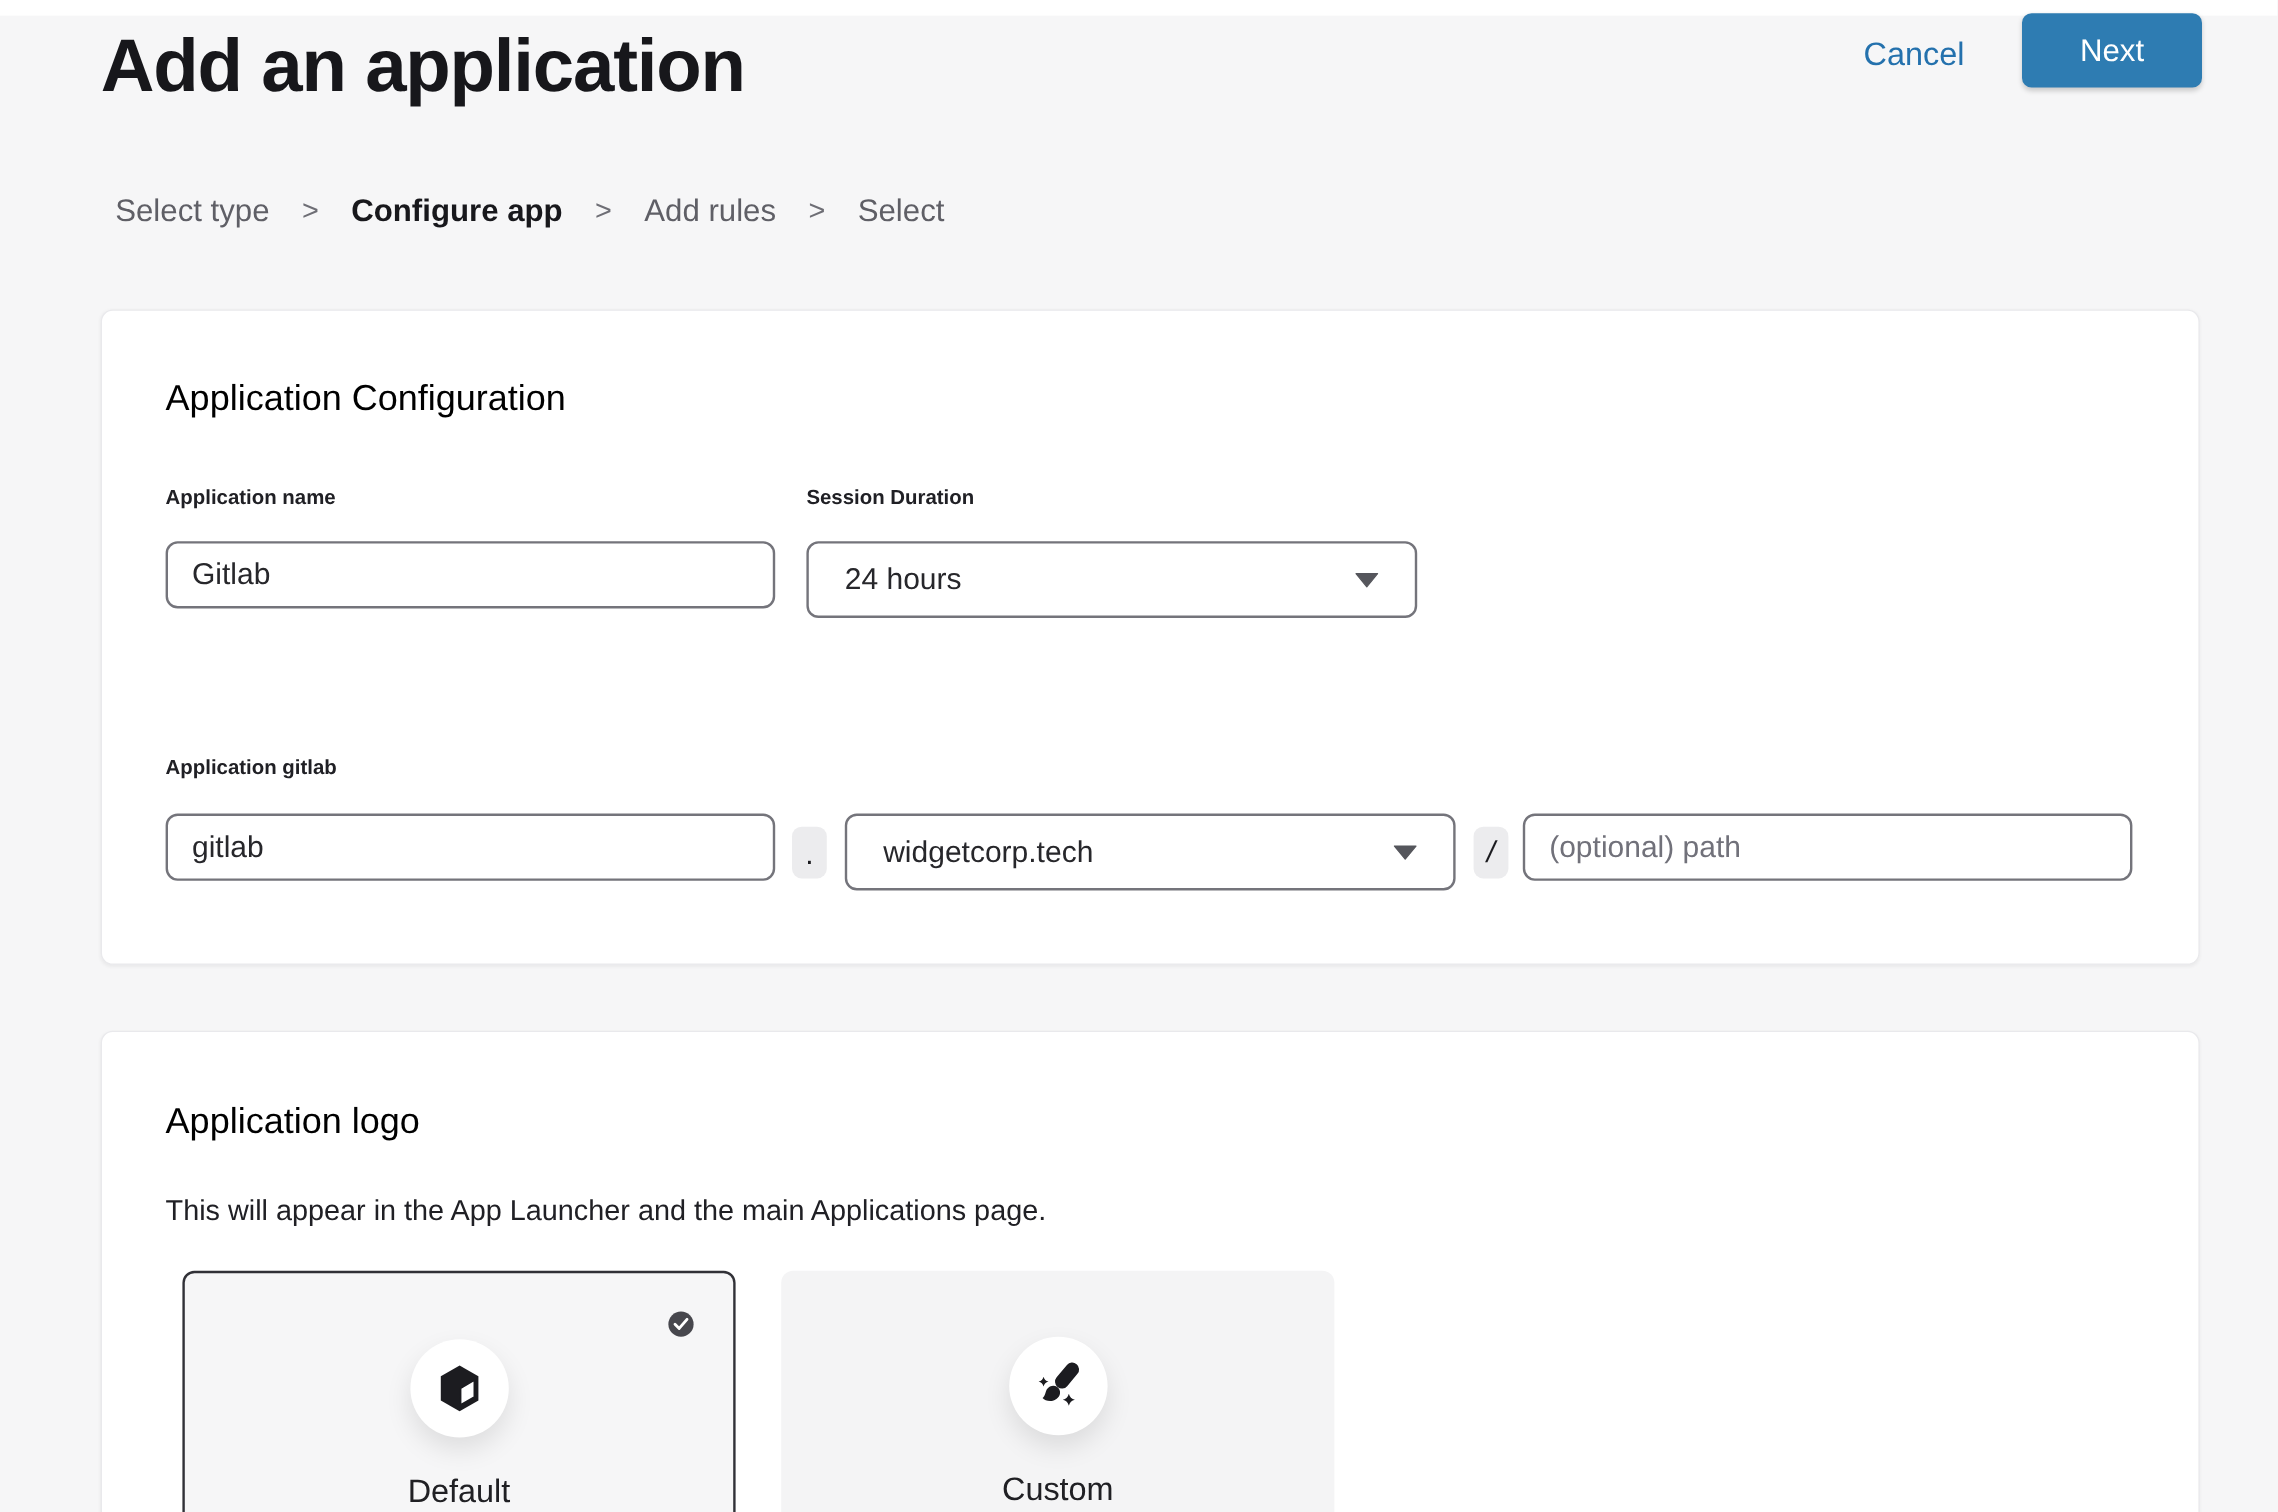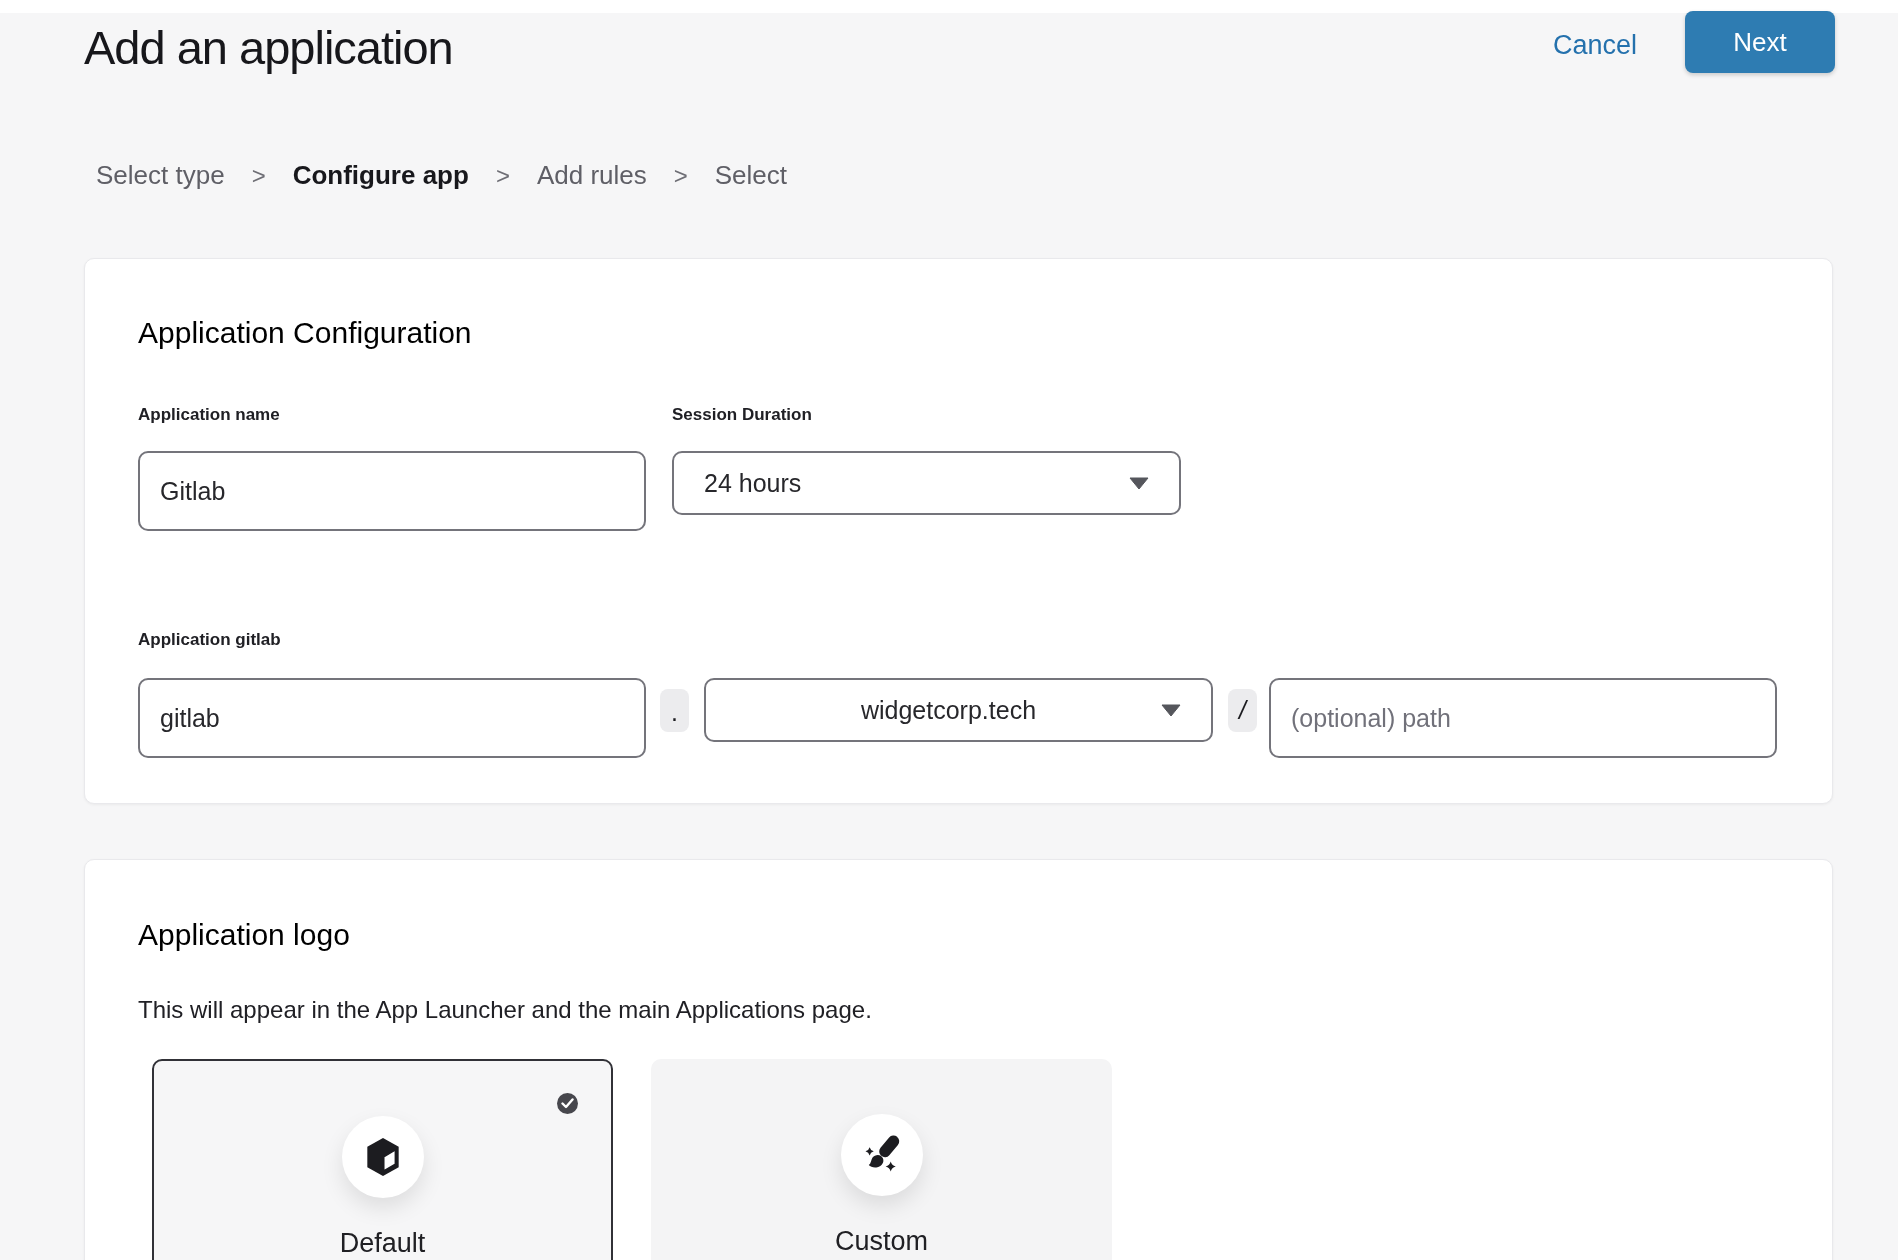--- a/index.html
+++ b/index.html
@@ -10,21 +10,21 @@
     background: #f6f6f7;
     font-family: "Liberation Sans", "DejaVu Sans", sans-serif;
     color: #1c1c20;
     -webkit-font-smoothing: antialiased;
   }
   .top-strip { position: absolute; top: 0; left: 0; width: 100%; height: 13px; background: #ffffff; }
 
   
   .page-title {
     position: absolute; left: 84px; top: 20px;
-    font-size: 47px; font-weight: 400; letter-spacing: -1px; color: #17171b;
+    font-size: 62px; font-weight: 700; letter-spacing: -1px; color: #17171b;
   }
   .cancel-link {
     position: absolute; top: 30px; right: 261px;
     font-size: 27px; color: #2471ad; cursor: pointer; background: none; border: none;
     font-family: inherit;
   }
   .next-button {
     position: absolute; left: 1685px; top: 11px; width: 150px; height: 62px;
     background: #2e7cb2; color: #ffffff; font-size: 26px; font-family: inherit;
     border: none; border-radius: 8px; cursor: pointer;
@@ -48,21 +48,21 @@
     background: #ffffff; border: 1px solid #e9e9ec; border-radius: 10px;
     box-shadow: 0 1px 3px rgba(0,0,0,0.05);
   }
   .card1 { top: 258px; height: 546px; }
   .card2 { top: 859px; height: 560px; }
   .card-heading { position: absolute; left: 53px; font-size: 30px; font-weight: 400; color: #000000; }
 
   .field-label { position: absolute; font-size: 17px; font-weight: 700; color: #202025; }
 
   .text-input {
-    position: absolute; height: 80px;
+    position: absolute; height: 56px;
     border: 2px solid #74747b; border-radius: 10px; background: #ffffff;
     font-family: inherit; font-size: 25px; color: #27272b; padding: 0 20px;
     outline: none;
   }
   .text-input::placeholder { color: #71717a; opacity: 1; }
 
   .select-box {
     position: absolute; height: 64px;
     border: 2px solid #74747b; border-radius: 10px; background: #ffffff;
     display: flex; align-items: center; font-size: 25px; color: #27272b;
@@ -139,21 +139,21 @@
           <path d="M1 1 H19 L10 12 Z" fill="#55565c" stroke="#55565c" stroke-width="1" stroke-linejoin="round"></path>
         </svg>
     </span>
   </div>
 
   <label class="field-label" style="left:53px; top:371px;">Application gitlab</label>
   <input class="text-input" style="left: 53px; top: 419px; width: 508px;" type="text" value="gitlab">
 
   <div class="joiner dot" style="left:575px; top:430px;">.</div>
 
-  <div class="select-box" style="left:619px; top:419px; width:509px;text-align:center;">
+  <div class="select-box" style="left:619px; top:419px; width:509px;">
     <span class="select-value">widgetcorp.tech</span>
     <span style="display:flex;">
       <svg width="20" height="13" viewBox="0 0 20 13">
           <path d="M1 1 H19 L10 12 Z" fill="#55565c" stroke="#55565c" stroke-width="1" stroke-linejoin="round"></path>
         </svg>
     </span>
   </div>
 
   <div class="joiner slash" style="left:1143px; top:430px;">/</div>
 

